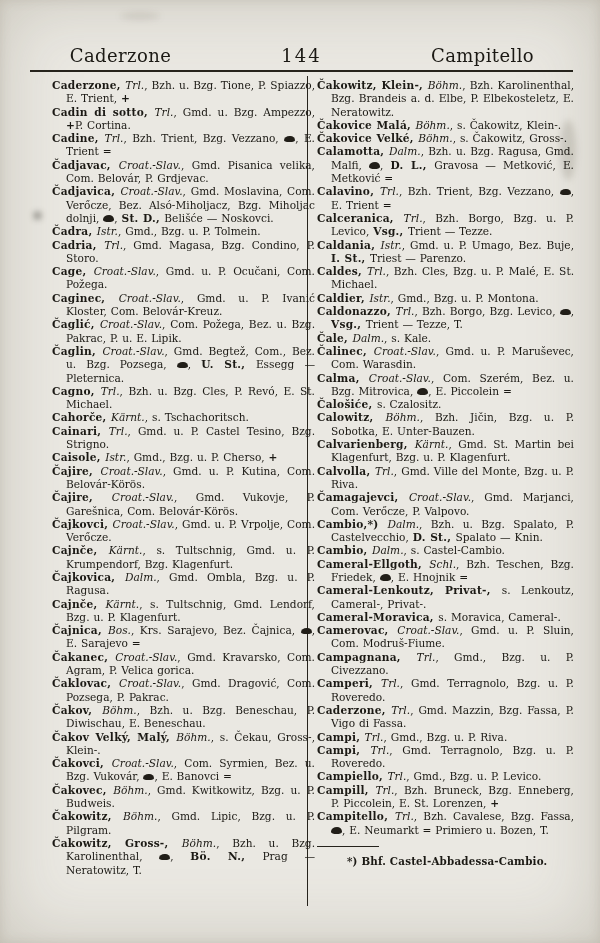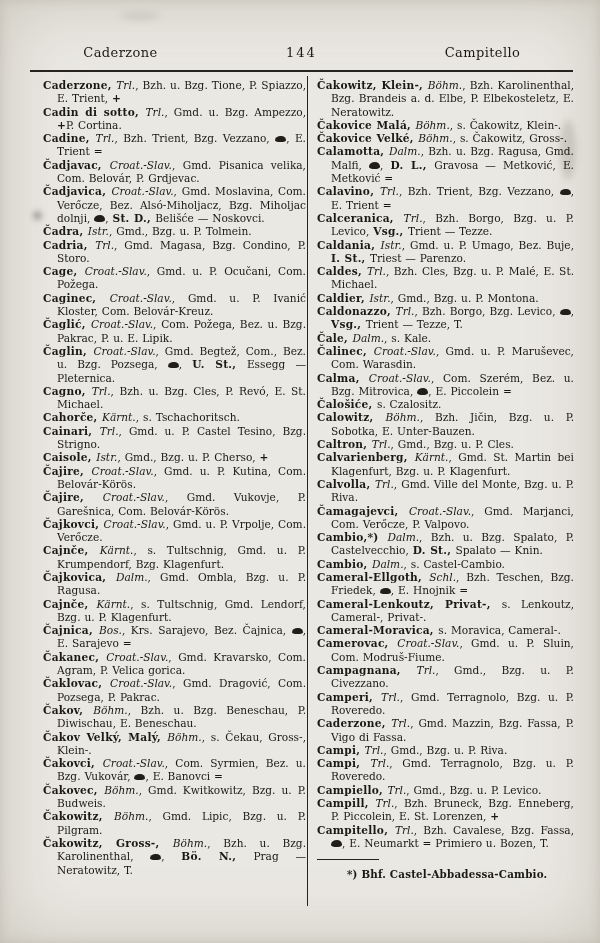--- a/index.html
+++ b/index.html
@@ -14,36 +14,36 @@
     box-shadow:inset 0 0 70px rgba(120,110,90,.28), inset 0 0 12px rgba(120,110,90,.18);
   }
   .stain{position:absolute;border-radius:50%;background:rgba(90,82,66,.18);filter:blur(3px);}
   .stain.s1{left:34px;top:212px;width:7px;height:7px;background:rgba(40,36,28,.55);}
   .stain.s2{left:560px;top:120px;width:16px;height:60px;}
   .stain.s3{left:120px;top:12px;width:40px;height:8px;background:rgba(90,82,66,.12);}
 
   .running-head{
     position:absolute;left:30px;top:45px;width:543px;
     display:flex;align-items:center;
-    font-size:13px;letter-spacing:.4px;
+    font-size:18px;letter-spacing:.4px;
   }
   .running-head .cell{flex:1;text-align:center;}
   .running-head .page-num{font-weight:normal;letter-spacing:2px;}
 
   .head-rule{
     position:absolute;left:30px;top:70px;width:543px;height:0;
     border-top:2px solid #26231c;
   }
   .col-divider{
     position:absolute;left:307px;top:76px;width:1.4px;height:830px;
     background:#26231c;
   }
 
   .col{position:absolute;top:79px;}
-  .col.left{left:43px;width:263px;}
+  .col.left{left:52px;width:263px;}
   .col.right{left:317px;width:257px;}
 
   p.entry{
     margin:0;padding-left:14px;text-indent:-14px;
     text-align:justify;
     font-size:10.6px;line-height:13.3px;
     word-spacing:.5px;
   }
   .b{font-weight:bold;letter-spacing:.25px;}
   .i{font-style:italic;}
@@ -121,21 +121,20 @@
     <p class="entry"><span class="b">Calceranica, </span><span class="i">Trl.</span><span>, Bzh. Borgo, Bzg. u. P. Levico, </span><span class="b">Vsg., </span><span>Trient — Tezze.</span></p>
     <p class="entry"><span class="b">Caldania, </span><span class="i">Istr.</span><span>, Gmd. u. P. Umago, Bez. Buje, </span><span class="b">I. St., </span><span>Triest — Parenzo.</span></p>
     <p class="entry"><span class="b">Caldes, </span><span class="i">Trl.</span><span>, Bzh. Cles, Bzg. u. P. Malé, E. St. Michael.</span></p>
     <p class="entry"><span class="b">Caldier, </span><span class="i">Istr.</span><span>, Gmd., Bzg. u. P. Montona.</span></p>
     <p class="entry"><span class="b">Caldonazzo, </span><span class="i">Trl.</span><span>, Bzh. Borgo, Bzg. Levico, </span><span class="horn"></span><span>, </span><span class="b">Vsg., </span><span>Trient — Tezze, T.</span></p>
     <p class="entry"><span class="b">Čale, </span><span class="i">Dalm.</span><span>, s. Kale.</span></p>
     <p class="entry"><span class="b">Čalinec, </span><span class="i">Croat.-Slav.</span><span>, Gmd. u. P. Maruševec, Com. Warasdin.</span></p>
     <p class="entry"><span class="b">Calma, </span><span class="i">Croat.-Slav.</span><span>, Com. Szerém, Bez. u. Bzg. Mitrovica, </span><span class="horn"></span><span>, E. Piccolein =</span></p>
     <p class="entry"><span class="b">Čalošiće, </span><span>s. Czalositz.</span></p>
     <p class="entry"><span class="b">Calowitz, </span><span class="i">Böhm.</span><span>, Bzh. Jičin, Bzg. u. P. Sobotka, E. Unter-Bauzen.</span></p>
-    <p class="entry"><span class="b">Caltron, </span><span class="i">Trl.</span><span>, Gmd., Bzg. u. P. Cles.</span></p>
     <p class="entry"><span class="b">Calvarienberg, </span><span class="i">Kärnt.</span><span>, Gmd. St. Martin bei Klagenfurt, Bzg. u. P. Klagenfurt.</span></p>
     <p class="entry"><span class="b">Calvolla, </span><span class="i">Trl.</span><span>, Gmd. Ville del Monte, Bzg. u. P. Riva.</span></p>
     <p class="entry"><span class="b">Čamagajevci, </span><span class="i">Croat.-Slav.</span><span>, Gmd. Marjanci, Com. Verőcze, P. Valpovo.</span></p>
     <p class="entry"><span class="b">Cambio,*) </span><span class="i">Dalm.</span><span>, Bzh. u. Bzg. Spalato, P. Castelvecchio, </span><span class="b">D. St., </span><span>Spalato — Knin.</span></p>
     <p class="entry"><span class="b">Cambio, </span><span class="i">Dalm.</span><span>, s. Castel-Cambio.</span></p>
     <p class="entry"><span class="b">Cameral-Ellgoth, </span><span class="i">Schl.</span><span>, Bzh. Teschen, Bzg. Friedek, </span><span class="horn"></span><span>, E. Hnojnik =</span></p>
     <p class="entry"><span class="b">Cameral-Lenkoutz, Privat-, </span><span>s. Lenkoutz, Cameral-, Privat-.</span></p>
     <p class="entry"><span class="b">Cameral-Moravica, </span><span>s. Moravica, Cameral-.</span></p>
     <p class="entry"><span class="b">Camerovac, </span><span class="i">Croat.-Slav.</span><span>, Gmd. u. P. Sluin, Com. Modruš-Fiume.</span></p>
     <p class="entry"><span class="b">Campagnana, </span><span class="i">Trl.</span><span>, Gmd., Bzg. u. P. Civezzano.</span></p>

